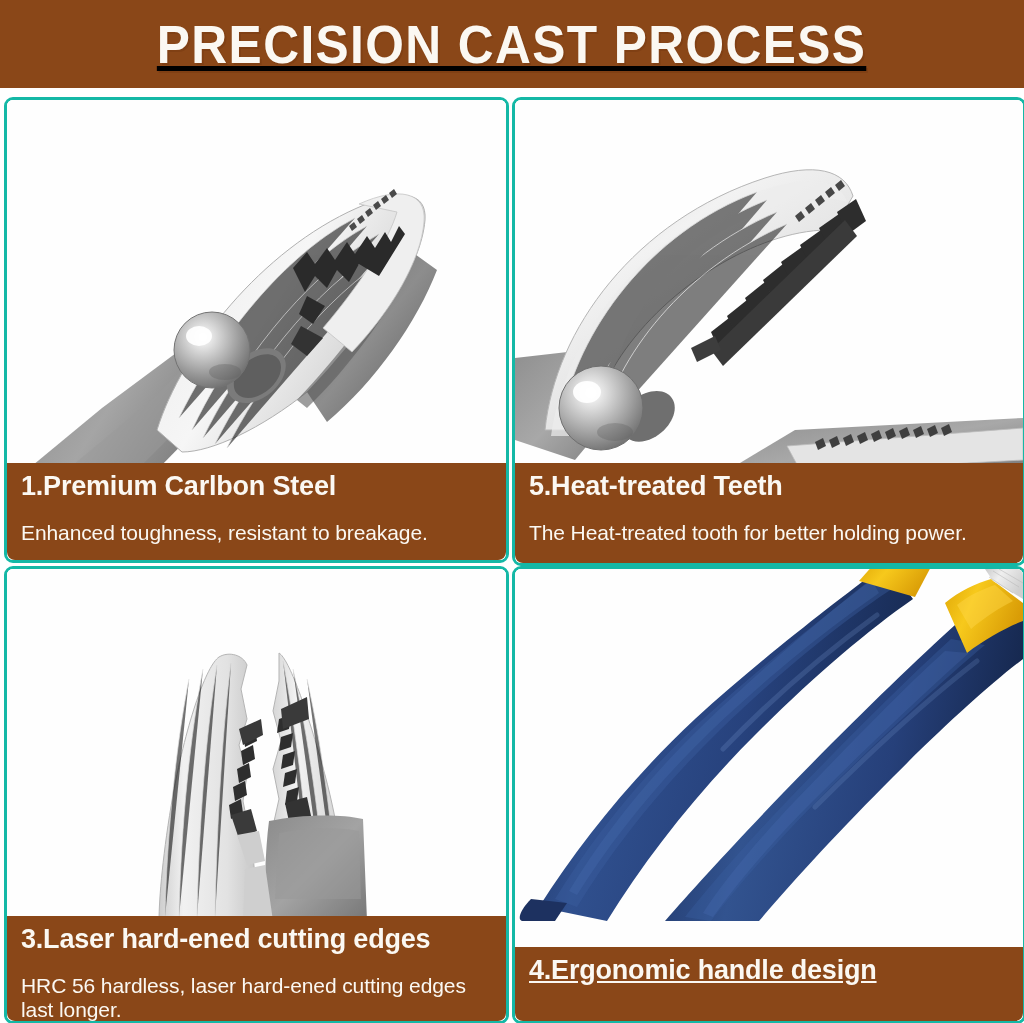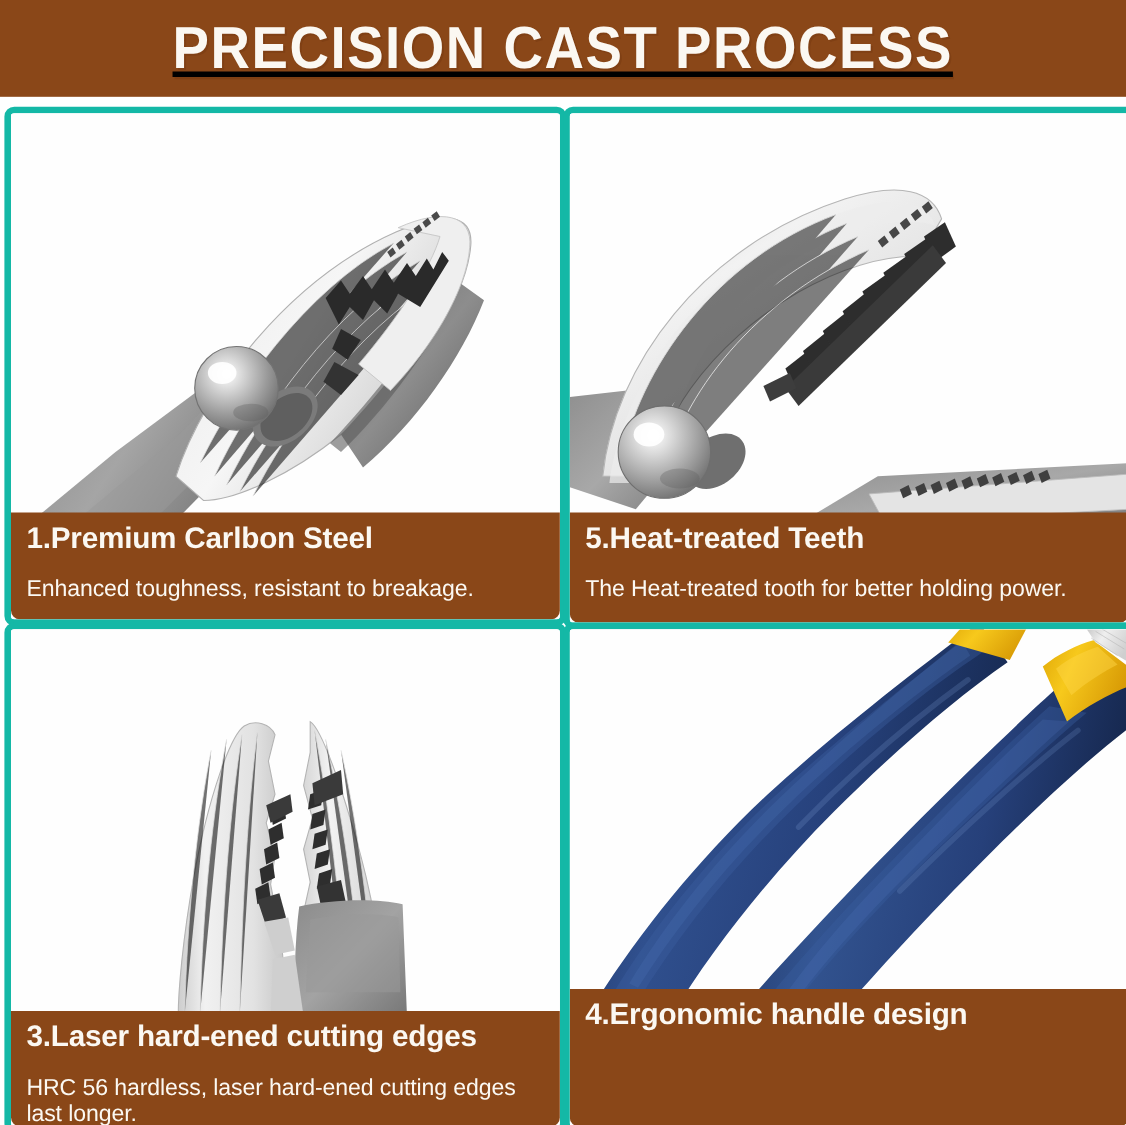--- a/index.html
+++ b/index.html
@@ -24,21 +24,21 @@
     letter-spacing:1.5px;
     transform:scaleX(0.92);
     text-shadow:2px 2px 0 rgba(120,58,18,0.55);
     white-space:nowrap;
     font-stretch:condensed;
   }
 
   
   .panel{
     position:absolute;
-    border:6px solid #14b8a6;
+    border:3px solid #14b8a6;
     border-radius:9px;
     background:#ffffff;
     overflow:hidden;
   }
   .p1{left:4px;  top:97px; width:499px; height:460px;}
   .p2{left:512px;top:97px; width:508px; height:463px;}
   .p3{left:4px;  top:566px;width:499px; height:452px;}
   .p4{left:512px;top:566px;width:508px; height:452px;}
 
   .photo{position:absolute;left:0;top:0;right:0;bottom:0;background:#fefefe;overflow:hidden;}
@@ -56,21 +56,21 @@
     font-size:27px;font-weight:bold;line-height:1.08;
     letter-spacing:-0.2px;white-space:nowrap;
   }
   .cap-sub{
     font-size:21px;font-weight:normal;line-height:1.14;
     margin-top:20px;letter-spacing:-0.1px;
   }
   .c1{height:97px;}
   .c2{height:100px;}
   .c3{height:105px;}
-  .c4{height:125px;}
+  .c4{height:74px;text-decoration:underline;}
 
   
   .p1art{position:absolute;left:0;top:0;width:499px;height:370px;}
   
   .p2art{position:absolute;left:0;top:0;width:508px;height:372px;}
   
   .p3art{position:absolute;left:0;top:0;width:499px;height:352px;}
   
   .p4art{position:absolute;left:0;top:0;width:508px;height:352px;}
 

